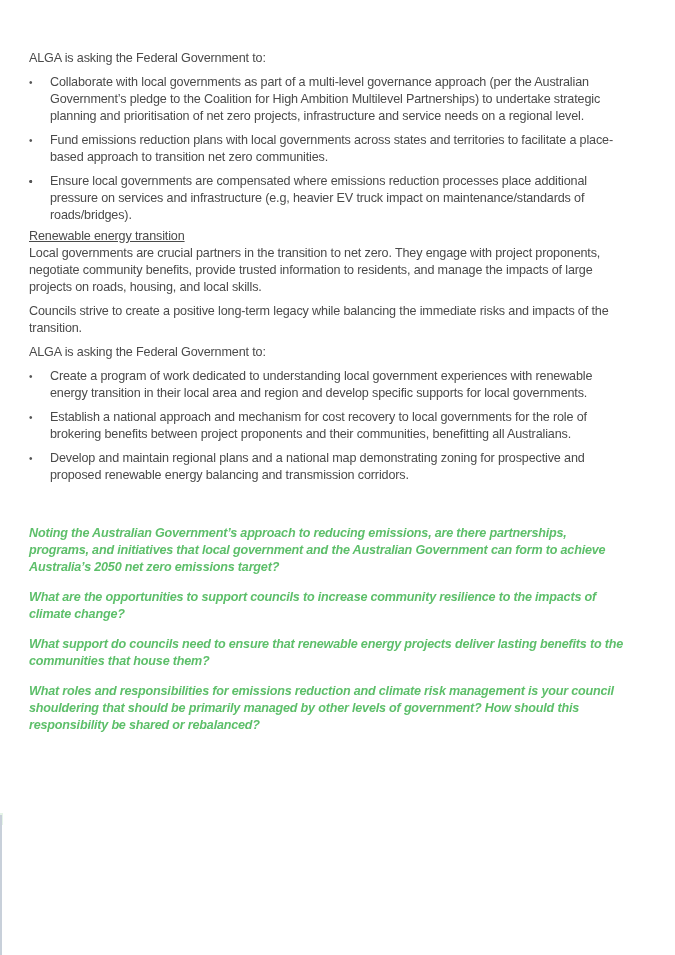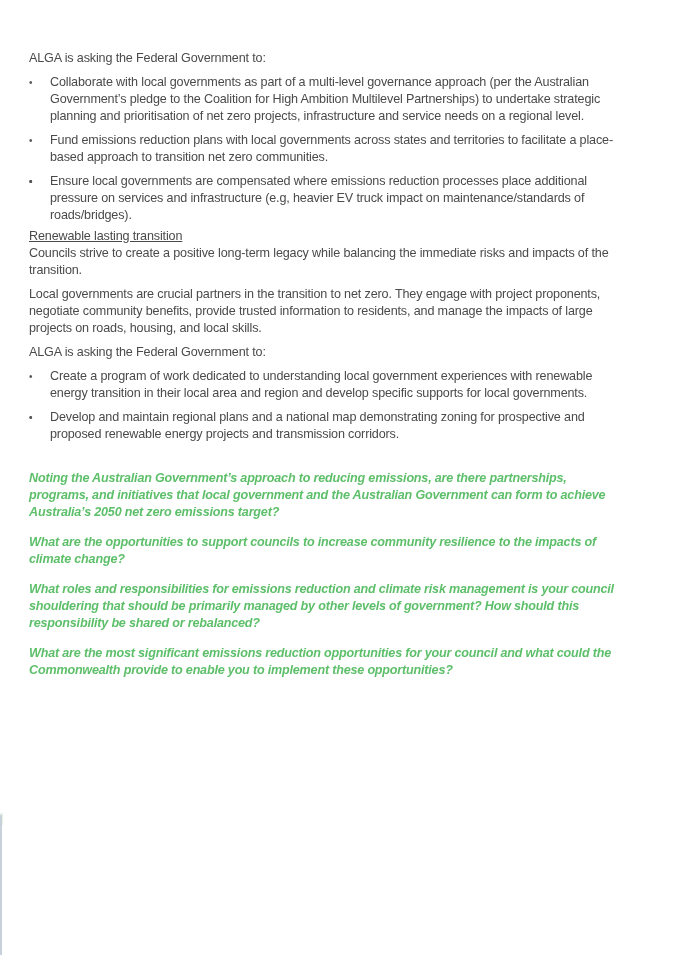--- a/index.html
+++ b/index.html
@@ -42,21 +42,21 @@
       left: 0;
       top: 0;
       font-size: 10px;
       color: #555;
     }
     .heading-u {
       text-decoration: underline;
       margin: 0;
     }
     .questions {
-      margin-top: 27px;
+      margin-top: 41px;
     }
     .q {
       color: #5dbf6a;
       font-style: italic;
       font-weight: bold;
       font-size: 12.6px;
       line-height: 17px;
       letter-spacing: -0.2px;
       margin: 0 0 13px 0;
     }
@@ -84,32 +84,32 @@
 
   <p class="p">ALGA is asking the Federal Government to:</p>
   <ul class="bullets">
     <li><span class="bullet">•</span><span>Collaborate with local governments as part of a multi-level governance approach (per the Australian Government’s pledge to the Coalition for High Ambition Multilevel Partnerships) to undertake strategic planning and prioritisation of net zero projects, infrastructure and service needs on a regional level.</span></li>
     <li><span class="bullet">•</span><span>Fund emissions reduction plans with local governments across states and territories to facilitate a place-based approach to transition net zero communities.</span></li>
     <li><span class="bullet">•</span></li>
     <li><span class="bullet">•</span></li>
     <li style="margin-bottom:4px;"><span class="bullet">•</span><span>Ensure local governments are compensated where emissions reduction processes place additional pressure on services and infrastructure (e.g, heavier EV truck impact on maintenance/standards of roads/bridges).</span></li>
   </ul>
 
-  <p class="heading-u">Renewable lasting transition</p>
+  <p class="heading-u">Renewable energy transition</p>
+  <p class="p">Local governments are crucial partners in the transition to net zero. They engage with project proponents, negotiate community benefits, provide trusted information to residents, and manage the impacts of large projects on roads, housing, and local skills.</p>
   <p class="p">Councils strive to create a positive long-term legacy while balancing the immediate risks and impacts of the transition.</p>
-  <p class="p">Local governments are crucial partners in the transition to net zero. They engage with project proponents, negotiate community benefits, provide trusted information to residents, and manage the impacts of large projects on roads, housing, and local skills.</p>
   <p class="p">ALGA is asking the Federal Government to:</p>
   <ul class="bullets">
     <li><span class="bullet">•</span><span>Create a program of work dedicated to understanding local government experiences with renewable energy transition in their local area and region and develop specific supports for local governments.</span></li>
-    <li><span class="bullet">•</span></li>
-    <li><span class="bullet">•</span><span>Develop and maintain regional plans and a national map demonstrating zoning for prospective and proposed renewable energy projects and transmission corridors.</span></li>
+    <li><span class="bullet">•</span><span>Establish a national approach and mechanism for cost recovery to local governments for the role of brokering benefits between project proponents and their communities, benefitting all Australians.</span></li>
+    <li><span class="bullet">•</span><span>Develop and maintain regional plans and a national map demonstrating zoning for prospective and proposed renewable energy balancing and transmission corridors.</span></li>
   </ul>
 
   <div class="questions">
     <p class="q">Noting the Australian Government’s approach to reducing emissions, are there partnerships, programs, and initiatives that local government and the Australian Government can form to achieve Australia’s 2050 net zero emissions target?</p>
     <p class="q">What are the opportunities to support councils to increase community resilience to the impacts of climate change?</p>
+    <p class="q">What support do councils need to ensure that renewable energy projects deliver lasting benefits to the communities that house them?</p>
     <p class="q">What roles and responsibilities for emissions reduction and climate risk management is your council shouldering that should be primarily managed by other levels of government? How should this responsibility be shared or rebalanced?</p>
-    <p class="q">What are the most significant emissions reduction opportunities for your council and what could the Commonwealth provide to enable you to implement these opportunities?</p>
   </div>
 </div>
 
 <div class="left-edge-top"></div>
 <div class="left-edge"></div>
 
 </body></html>

